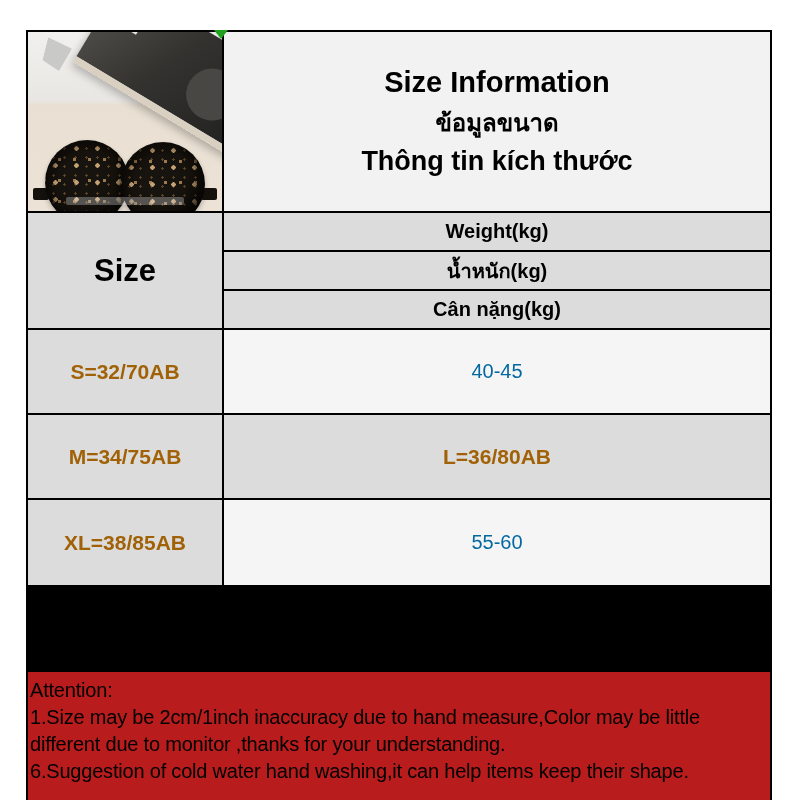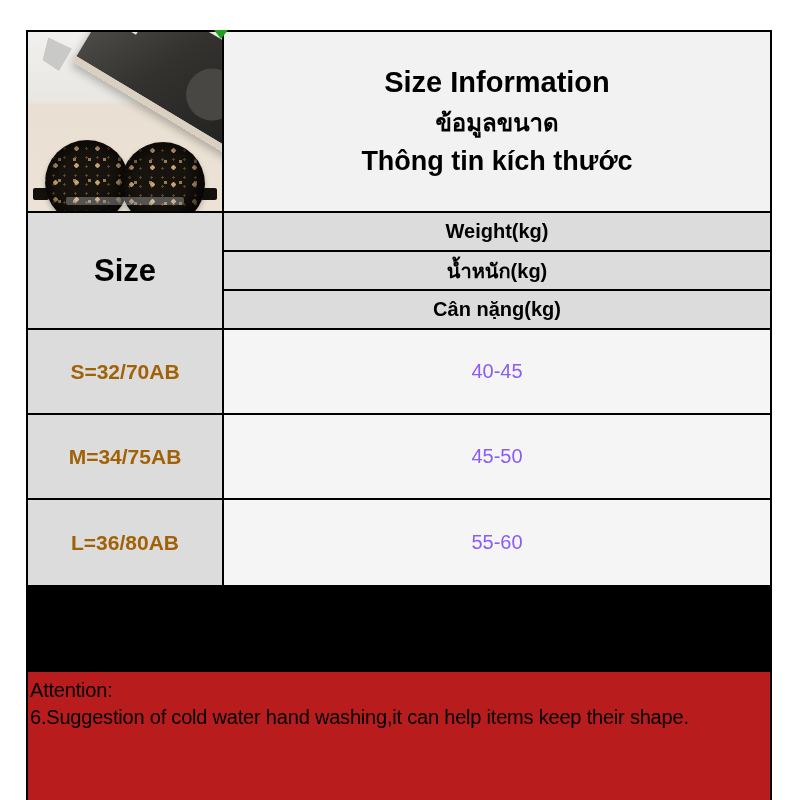--- a/index.html
+++ b/index.html
@@ -72,21 +72,21 @@
 
   
   .size-head { grid-column:1; grid-row:2 / span 3; font-size:31px; font-weight:bold; color:#000; }
   .wh { font-size:20px; font-weight:bold; color:#000; }
   .wh.r1 { grid-column:2; grid-row:2; }
   .wh.r2 { grid-column:2; grid-row:3; }
   .wh.r3 { grid-column:2; grid-row:4; }
 
   
   .slabel { font-size:21px; font-weight:bold; color:#a16207; }
-  .sval   { font-size:20px; font-weight:normal; color:#8b5cf6; }
+  .sval   { font-size:20px; font-weight:normal; color:#0369a1; }
 
   
   .attention {
     grid-column:1 / span 2; grid-row:9; background:#b91c1c;
     padding:5px 8px 0 2px; color:#000;
   }
   .attention p { font-size:20px; line-height:27px; max-width:706px; letter-spacing:-0.2px; }
 </style>
 </head>
 <body>
@@ -117,26 +117,27 @@
 
     <div class="cell gray size-head">Size</div>
     <div class="cell gray wh r1">Weight(kg)</div>
     <div class="cell gray wh r2">น้ำหนัก(kg)</div>
     <div class="cell gray wh r3">Cân nặng(kg)</div>
 
     <div class="cell gray slabel">S=32/70AB</div>
     <div class="cell light sval">40-45</div>
 
     <div class="cell gray slabel">M=34/75AB</div>
-    <div class="cell light sval">45-50</div>
 
     <div class="cell gray slabel">L=36/80AB</div>
 
+    <div class="cell gray slabel">XL=38/85AB</div>
     <div class="cell light sval">55-60</div>
 
     <div class="attention">
       <p>Attention:</p>
+      <p>1.Size may be 2cm/1inch inaccuracy due to hand measure,Color may be little different due to monitor ,thanks for your understanding.</p>
       <p>6.Suggestion of cold water hand washing,it can help items keep their shape.</p>
     </div>
   </div>
 
   <div class="flag" style="left:214px;"></div>
 </div>
 
 </body></html>

